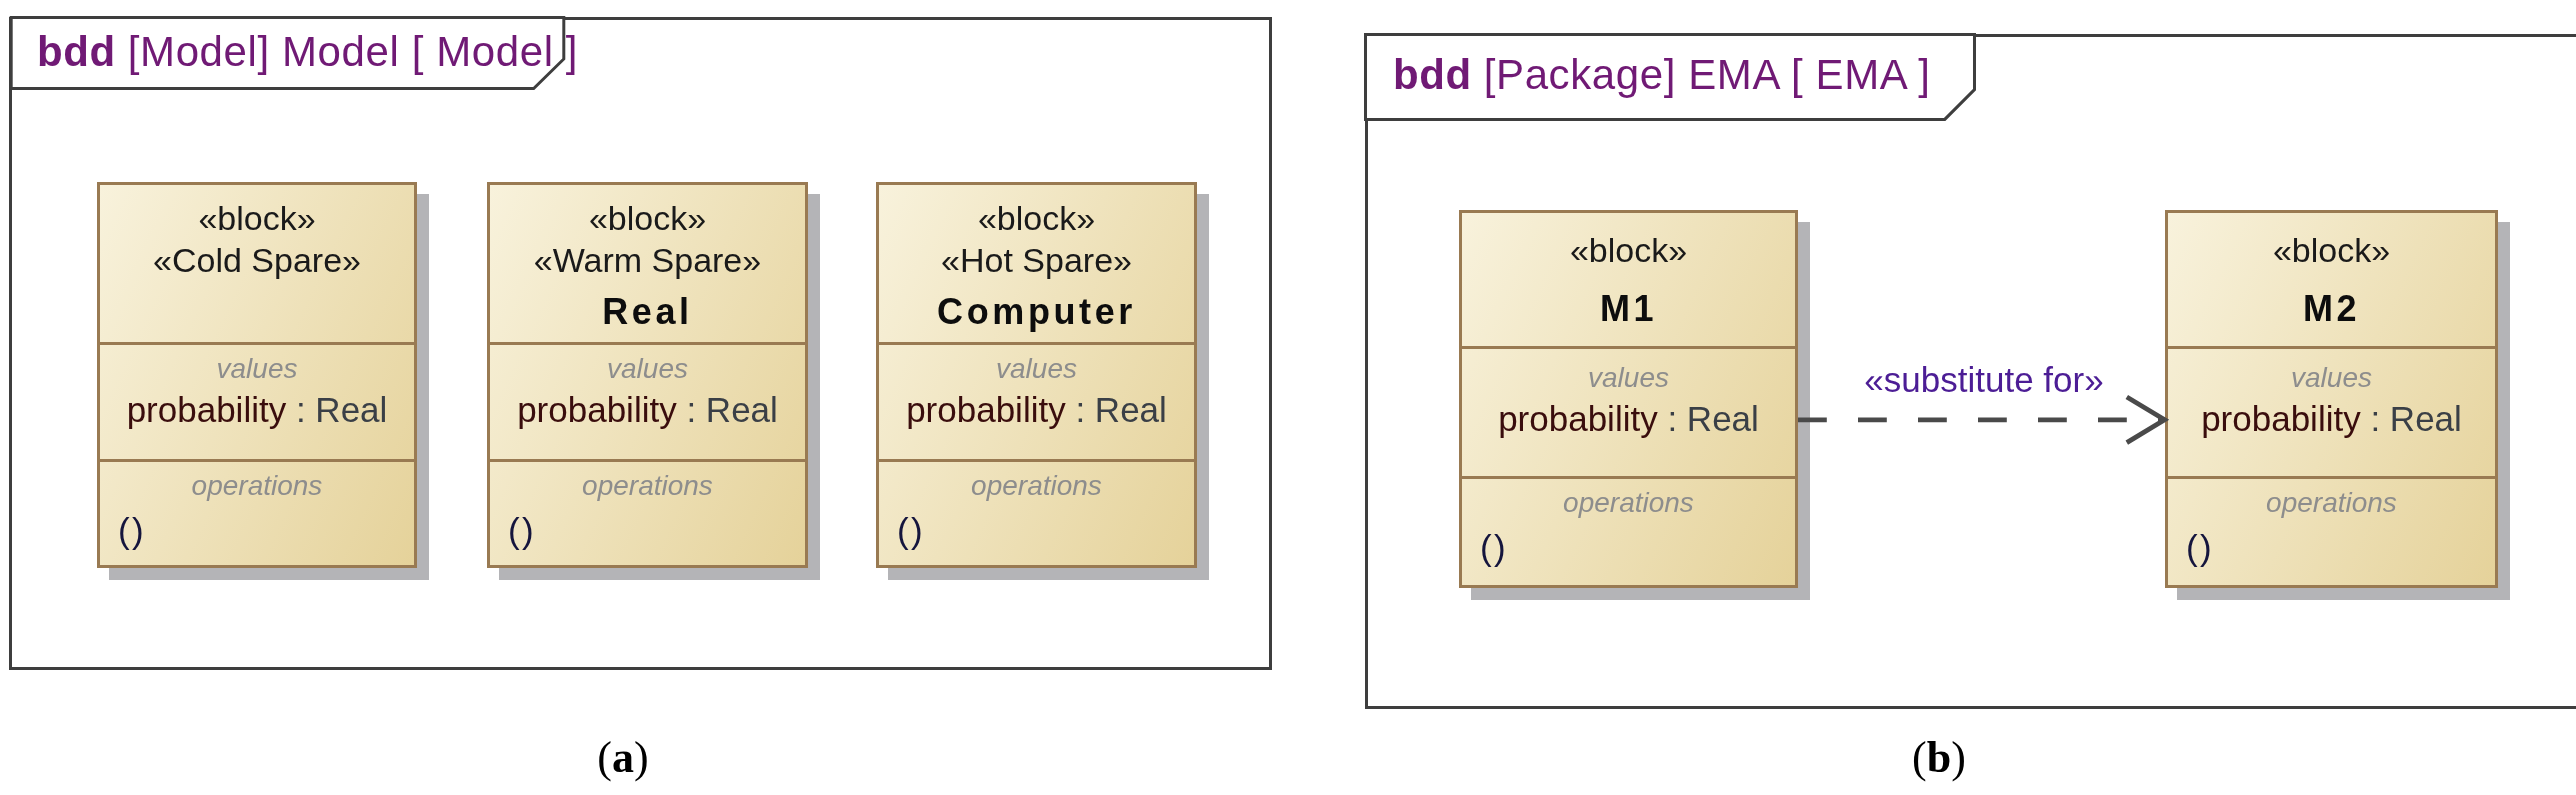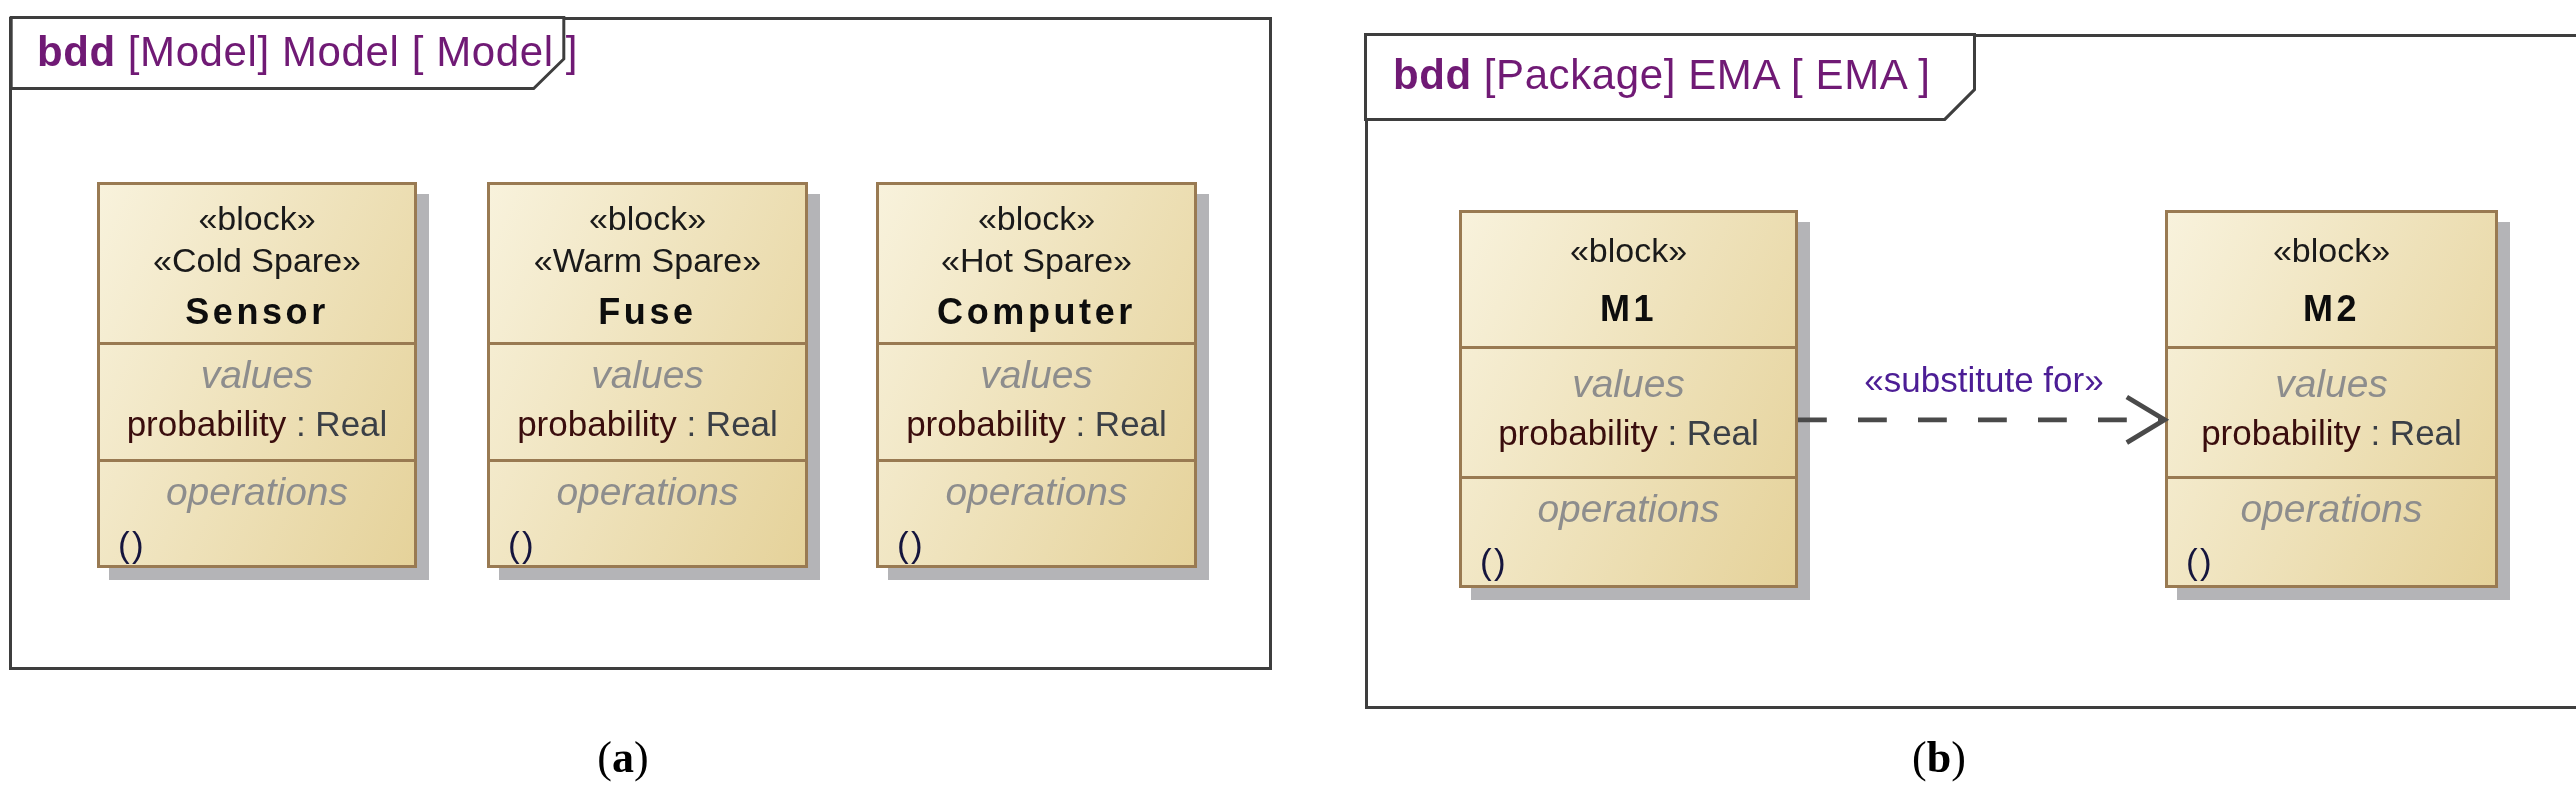--- a/index.html
+++ b/index.html
@@ -62,21 +62,21 @@
   .block-name {
     font-size: 36px; font-weight: 700; letter-spacing: 0.1em;
     color: #0d0d0d; margin-top: 9.6px;
   }
   .title-comp.short .block-name { margin-top: 17px; }
 
   .values-comp { text-align: center; padding-top: 6px; }
   #frame-a .values-comp { height: 117px; }
   #frame-b .values-comp { height: 130px; padding-top: 10.8px; }
   .comp-label {
-    font-size: 39px; font-style: italic; line-height: 1.25;
+    font-size: 28px; font-style: italic; line-height: 1.25;
     color: var(--label-gray);
   }
   .value-entry { font-size: 35px; line-height: 1.25; margin-top: 2.4px; white-space: pre; }
   .value-name { color: var(--value-maroon); }
   .value-type { color: var(--type-dark); }
 
   .operations-comp { flex: 1; text-align: center; padding-top: 6px; }
   .operation-entry {
     font-size: 35px; text-align: left; padding-left: 18px; margin-top: 8.4px;
     color: var(--paren-navy); letter-spacing: 2.4px;
@@ -106,37 +106,36 @@
     <path class="tab-shape" d="M2.5,2.5 H928.5 V72 L878,121.5 H2.5 Z"></path>
   </svg>
   <div class="tab-text">
     <span class="tab-keyword">bdd</span><span class="tab-title">[Model] Model [ Model ]</span>
   </div>
 
   <div class="block" id="block-sensor">
     <div class="compartment title-comp tall">
       <div class="stereotype">«block»</div>
       <div class="stereotype">«Cold Spare»</div>
-      <div class="block-name">Sensor</div>
     </div>
     <div class="compartment values values-comp">
       <div class="comp-label">values</div>
       <div class="value-entry"><span class="value-name">probability</span><span class="value-type"> : Real</span></div>
     </div>
     <div class="compartment operations operations-comp">
       <div class="comp-label">operations</div>
       <div class="operation-entry">()</div>
     </div>
   </div>
 
   <div class="block" id="block-fuse">
     <div class="compartment title-comp tall">
       <div class="stereotype">«block»</div>
       <div class="stereotype">«Warm Spare»</div>
-      <div class="block-name">Fuse</div>
+      <div class="block-name">Real</div>
     </div>
     <div class="compartment values values-comp">
       <div class="comp-label">values</div>
       <div class="value-entry"><span class="value-name">probability</span><span class="value-type"> : Real</span></div>
     </div>
     <div class="compartment operations operations-comp">
       <div class="comp-label">operations</div>
       <div class="operation-entry">()</div>
     </div>
   </div>

